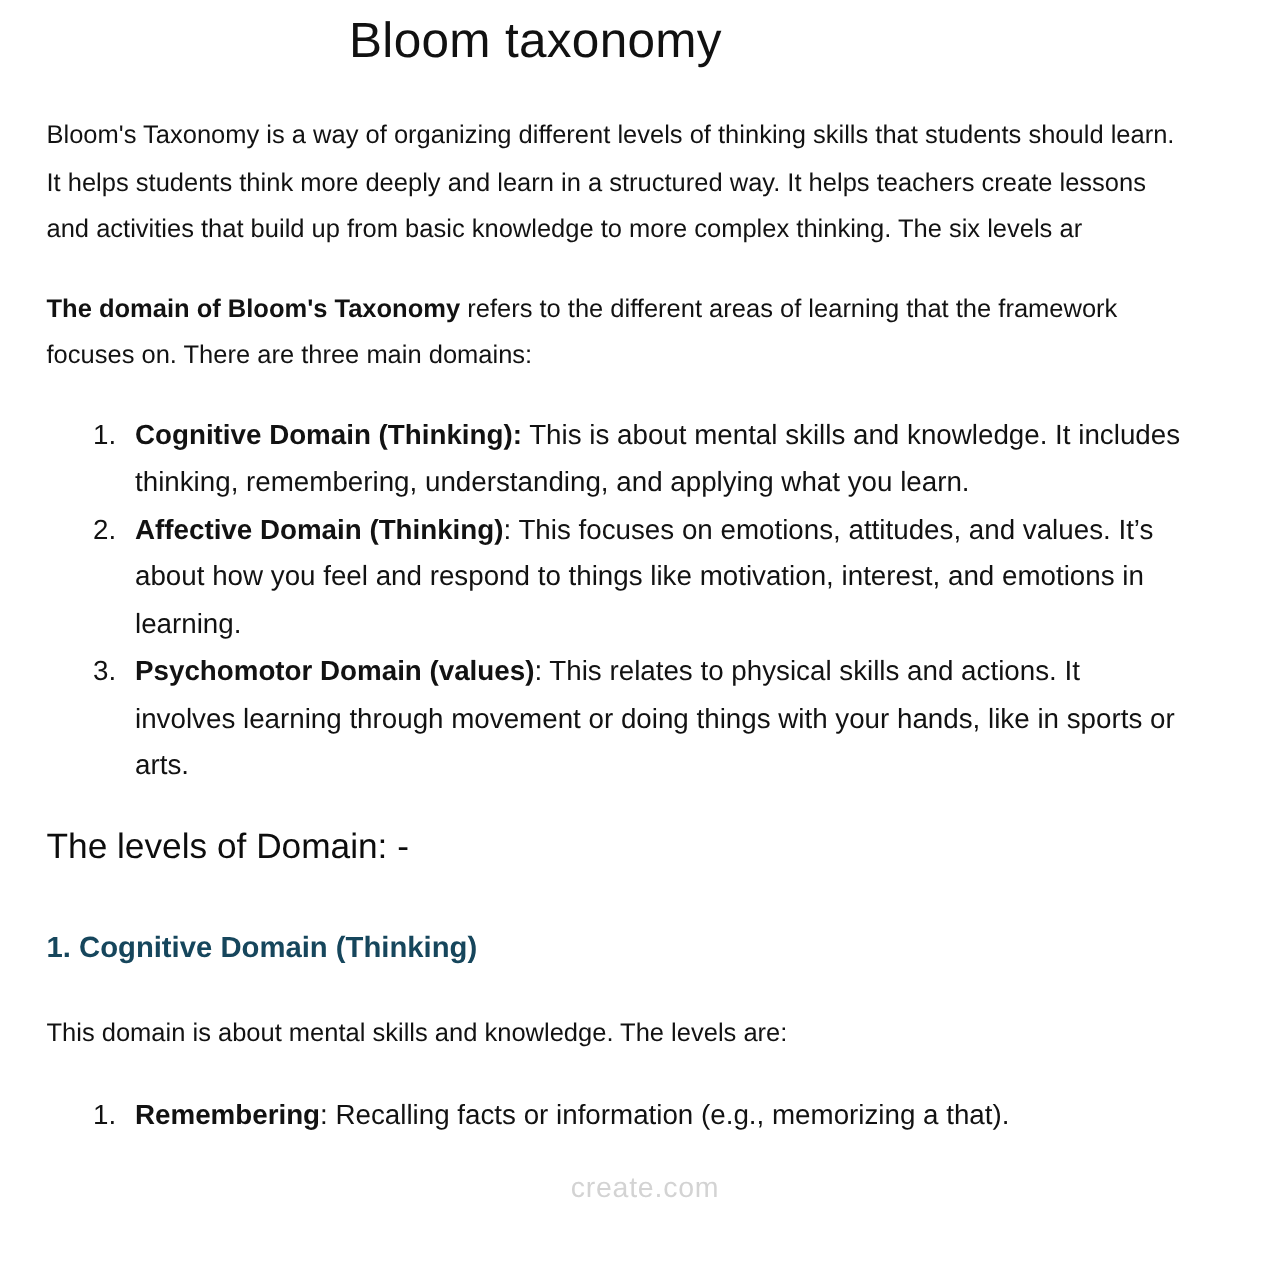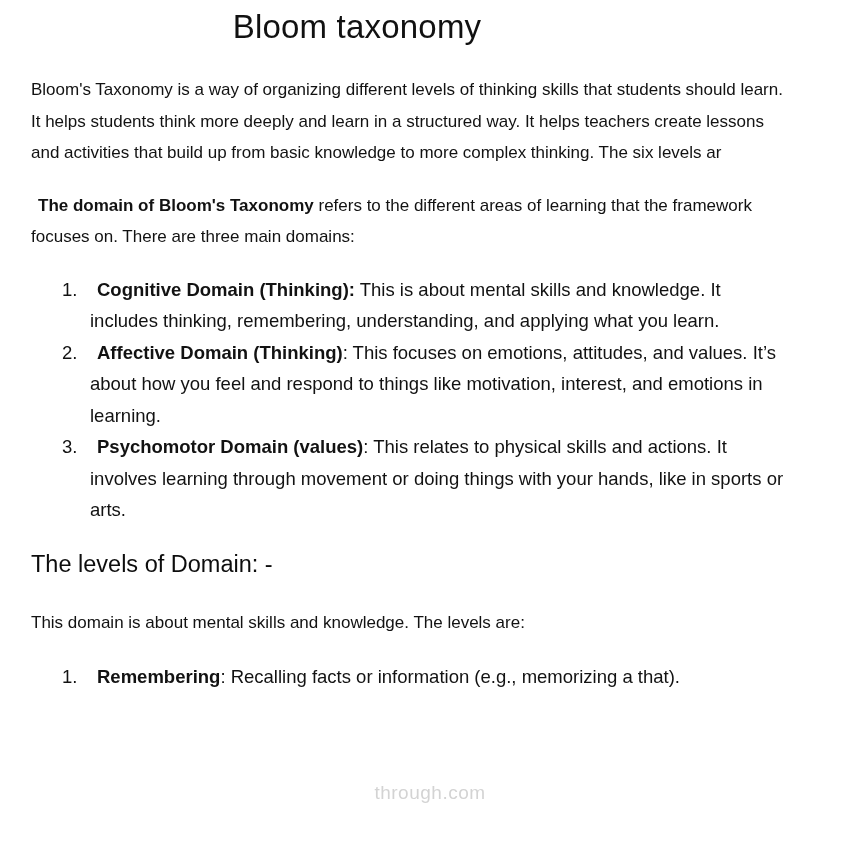--- a/index.html
+++ b/index.html
@@ -65,21 +65,21 @@
     color: #0d0d0d;
   }
   .cognitive-heading {
     font-size: 19.5px;
     font-weight: 700;
     line-height: 26px;
     margin: 40px 0 0 0;
     color: #16465c;
   }
   .levels-list { margin-top: 23px; }
-  strong { font-weight: 700; margin-left: 7px; }
+  strong { font-weight: 700; }
   .watermark {
     position: absolute;
     left: 352px;
     top: 782px;
     width: 156px;
     z-index: 0;
     text-align: center;
     user-select: none;
     pointer-events: none;
   }
@@ -102,21 +102,21 @@
     color: rgba(140, 140, 140, 0.38);
     font-family: "Liberation Sans", sans-serif;
   }
 </style>
 </head>
 <body>
 
 <div class="page">
 
   <div class="watermark">
-    <div class="wm-domain">through.com</div>
+    <div class="wm-domain">create.com</div>
   </div>
 
   <div class="content">
 
     <h1 class="doc-title">Bloom taxonomy</h1>
 
     <p class="body-text p-intro">Bloom's Taxonomy is a way of organizing different levels of thinking skills that students should learn. It helps students think more deeply and learn in a structured way. It helps teachers create lessons and activities that build up from basic knowledge to more complex thinking. The six levels ar</p>
 
     <p class="body-text p-domains"><strong>The domain of Bloom's Taxonomy</strong><span> refers to the different areas of learning that the framework focuses on. There are three main domains:</span></p>
 
@@ -130,20 +130,21 @@
         <span class="li-body"><strong>Affective Domain (Thinking)</strong><span>: This focuses on emotions, attitudes, and values. It’s about how you feel and respond to things like motivation, interest, and emotions in learning.</span></span>
       </li>
       <li>
         <span class="marker">3.</span>
         <span class="li-body"><strong>Psychomotor Domain (values)</strong><span>: This relates to physical skills and actions. It involves learning through movement or doing things with your hands, like in sports or arts.</span></span>
       </li>
     </ol>
 
     <h2 class="levels-heading">The levels of Domain: -</h2>
 
+    <h3 class="cognitive-heading">1. Cognitive Domain (Thinking)</h3>
 
     <p class="body-text p-cog">This domain is about mental skills and knowledge. The levels are:</p>
 
     <ol class="num-list levels-list">
       <li>
         <span class="marker">1.</span>
         <span class="li-body"><strong>Remembering</strong><span>: Recalling facts or information (e.g., memorizing a that).</span></span>
       </li>
     </ol>
 

